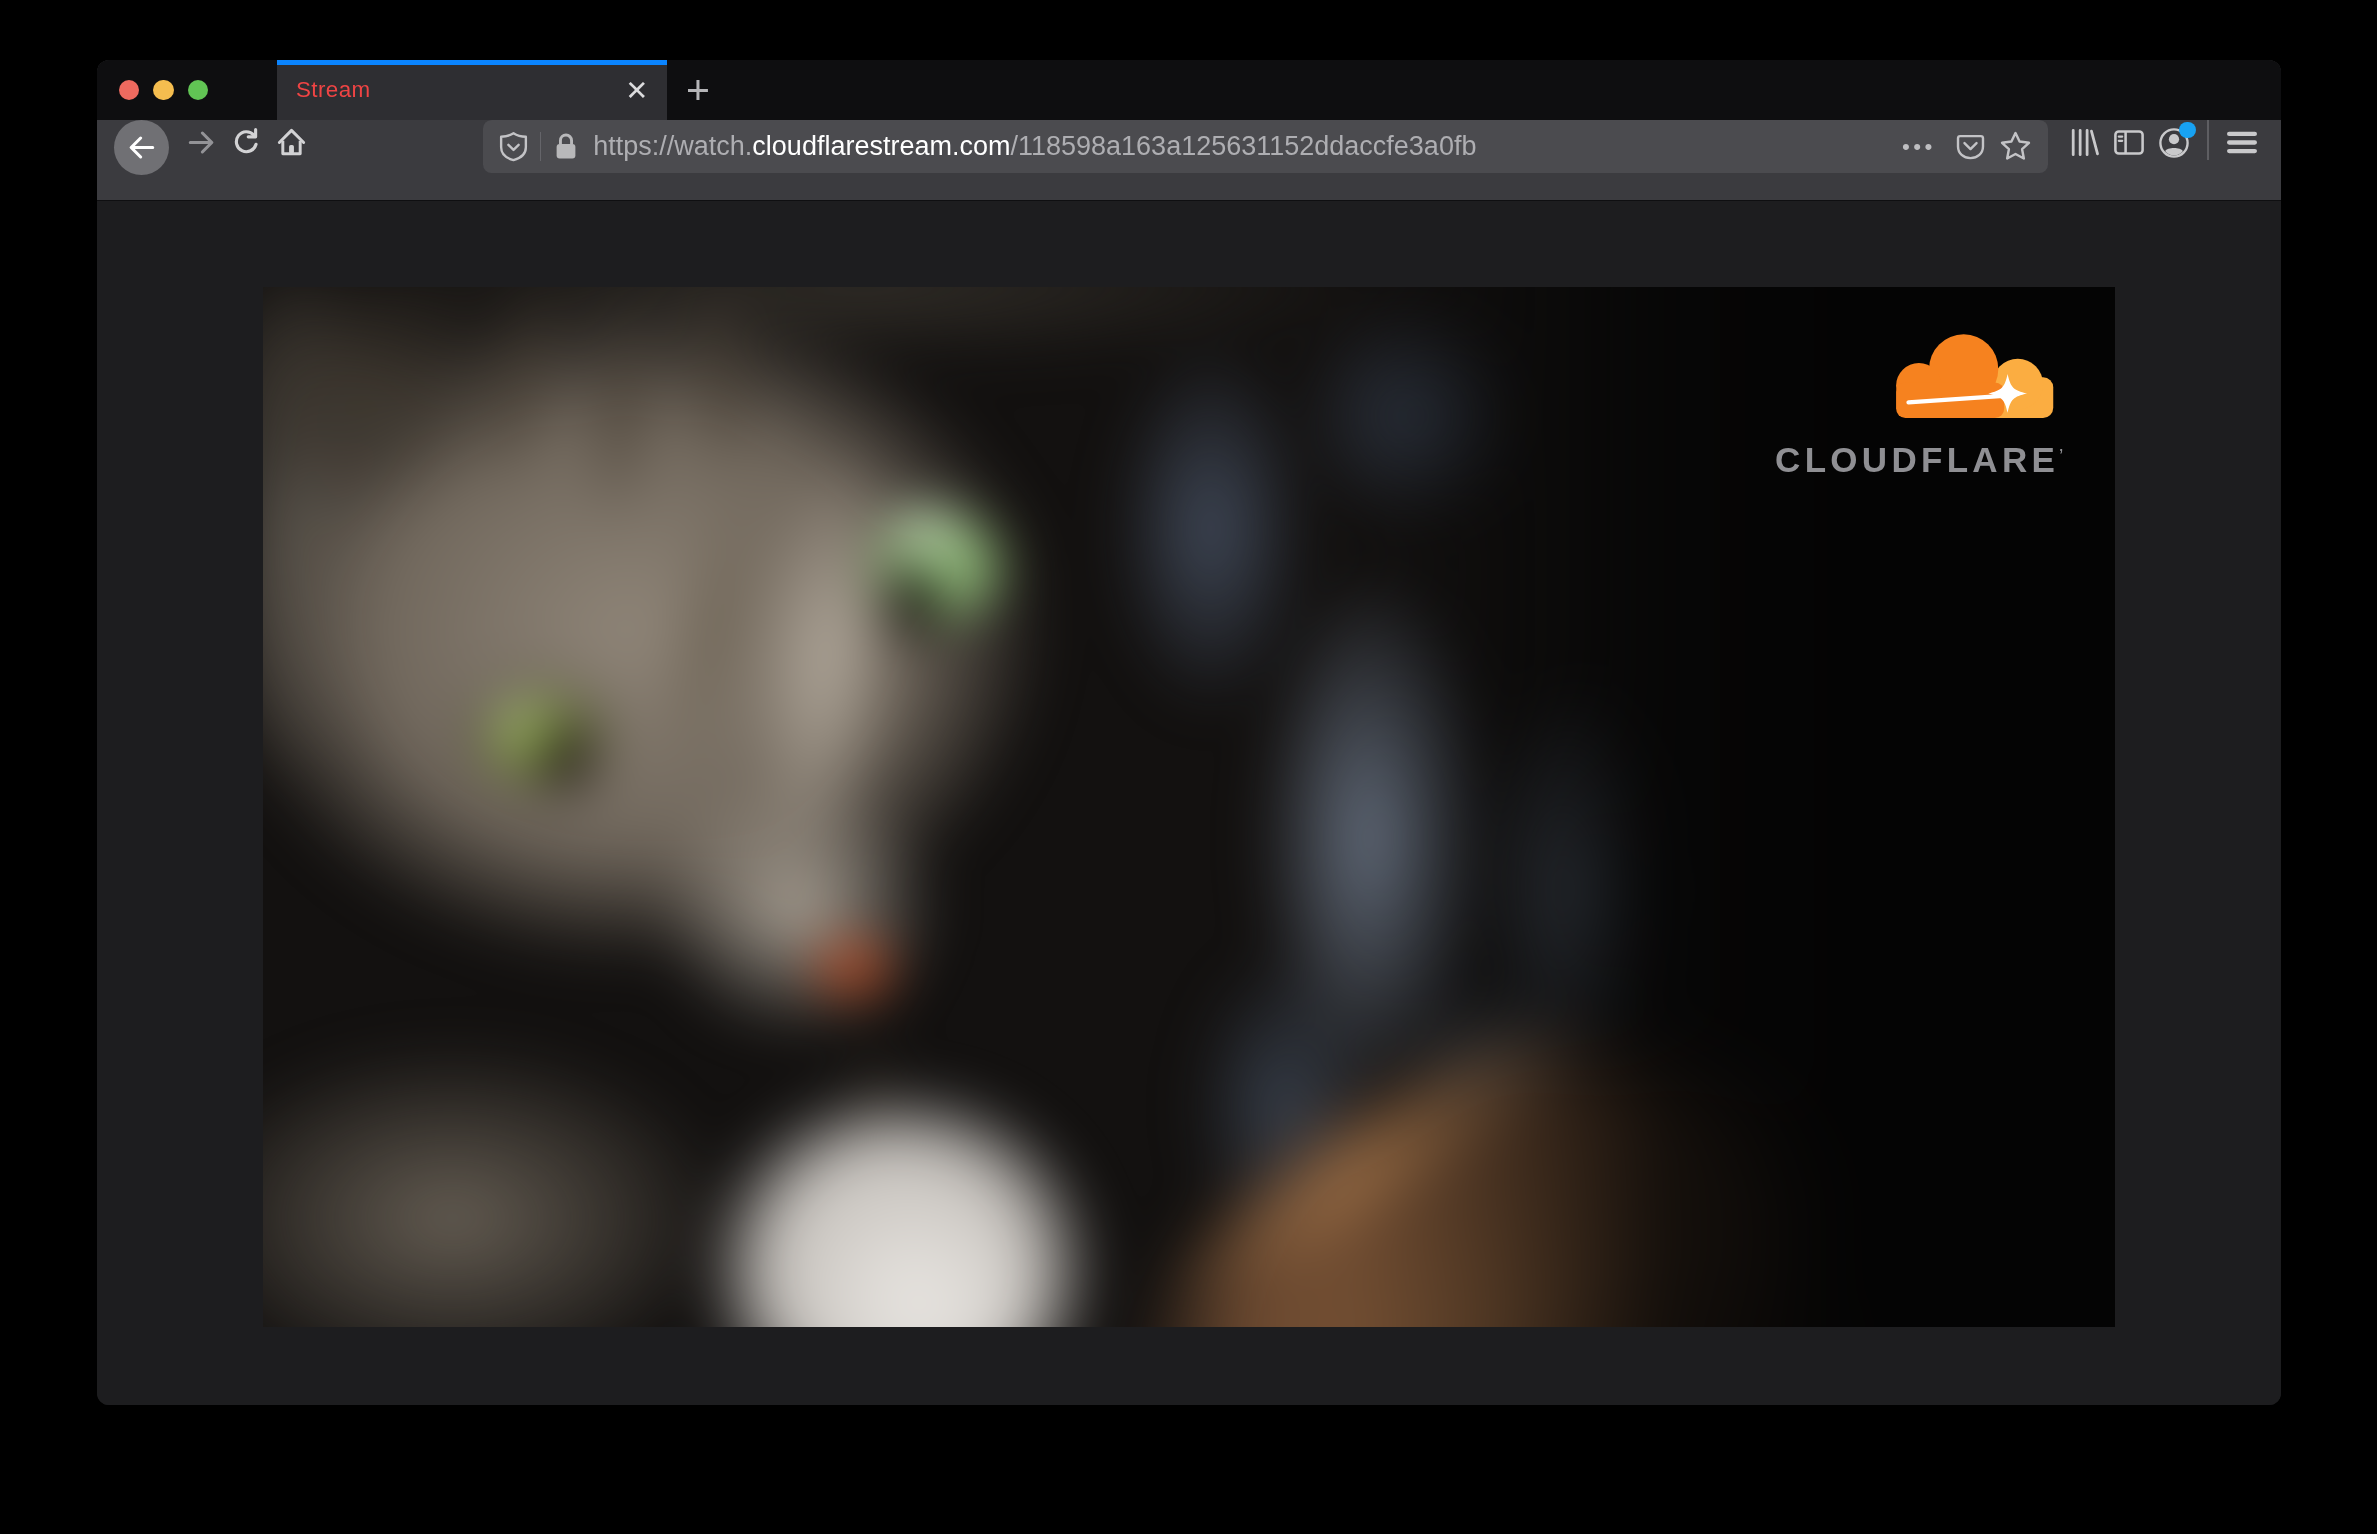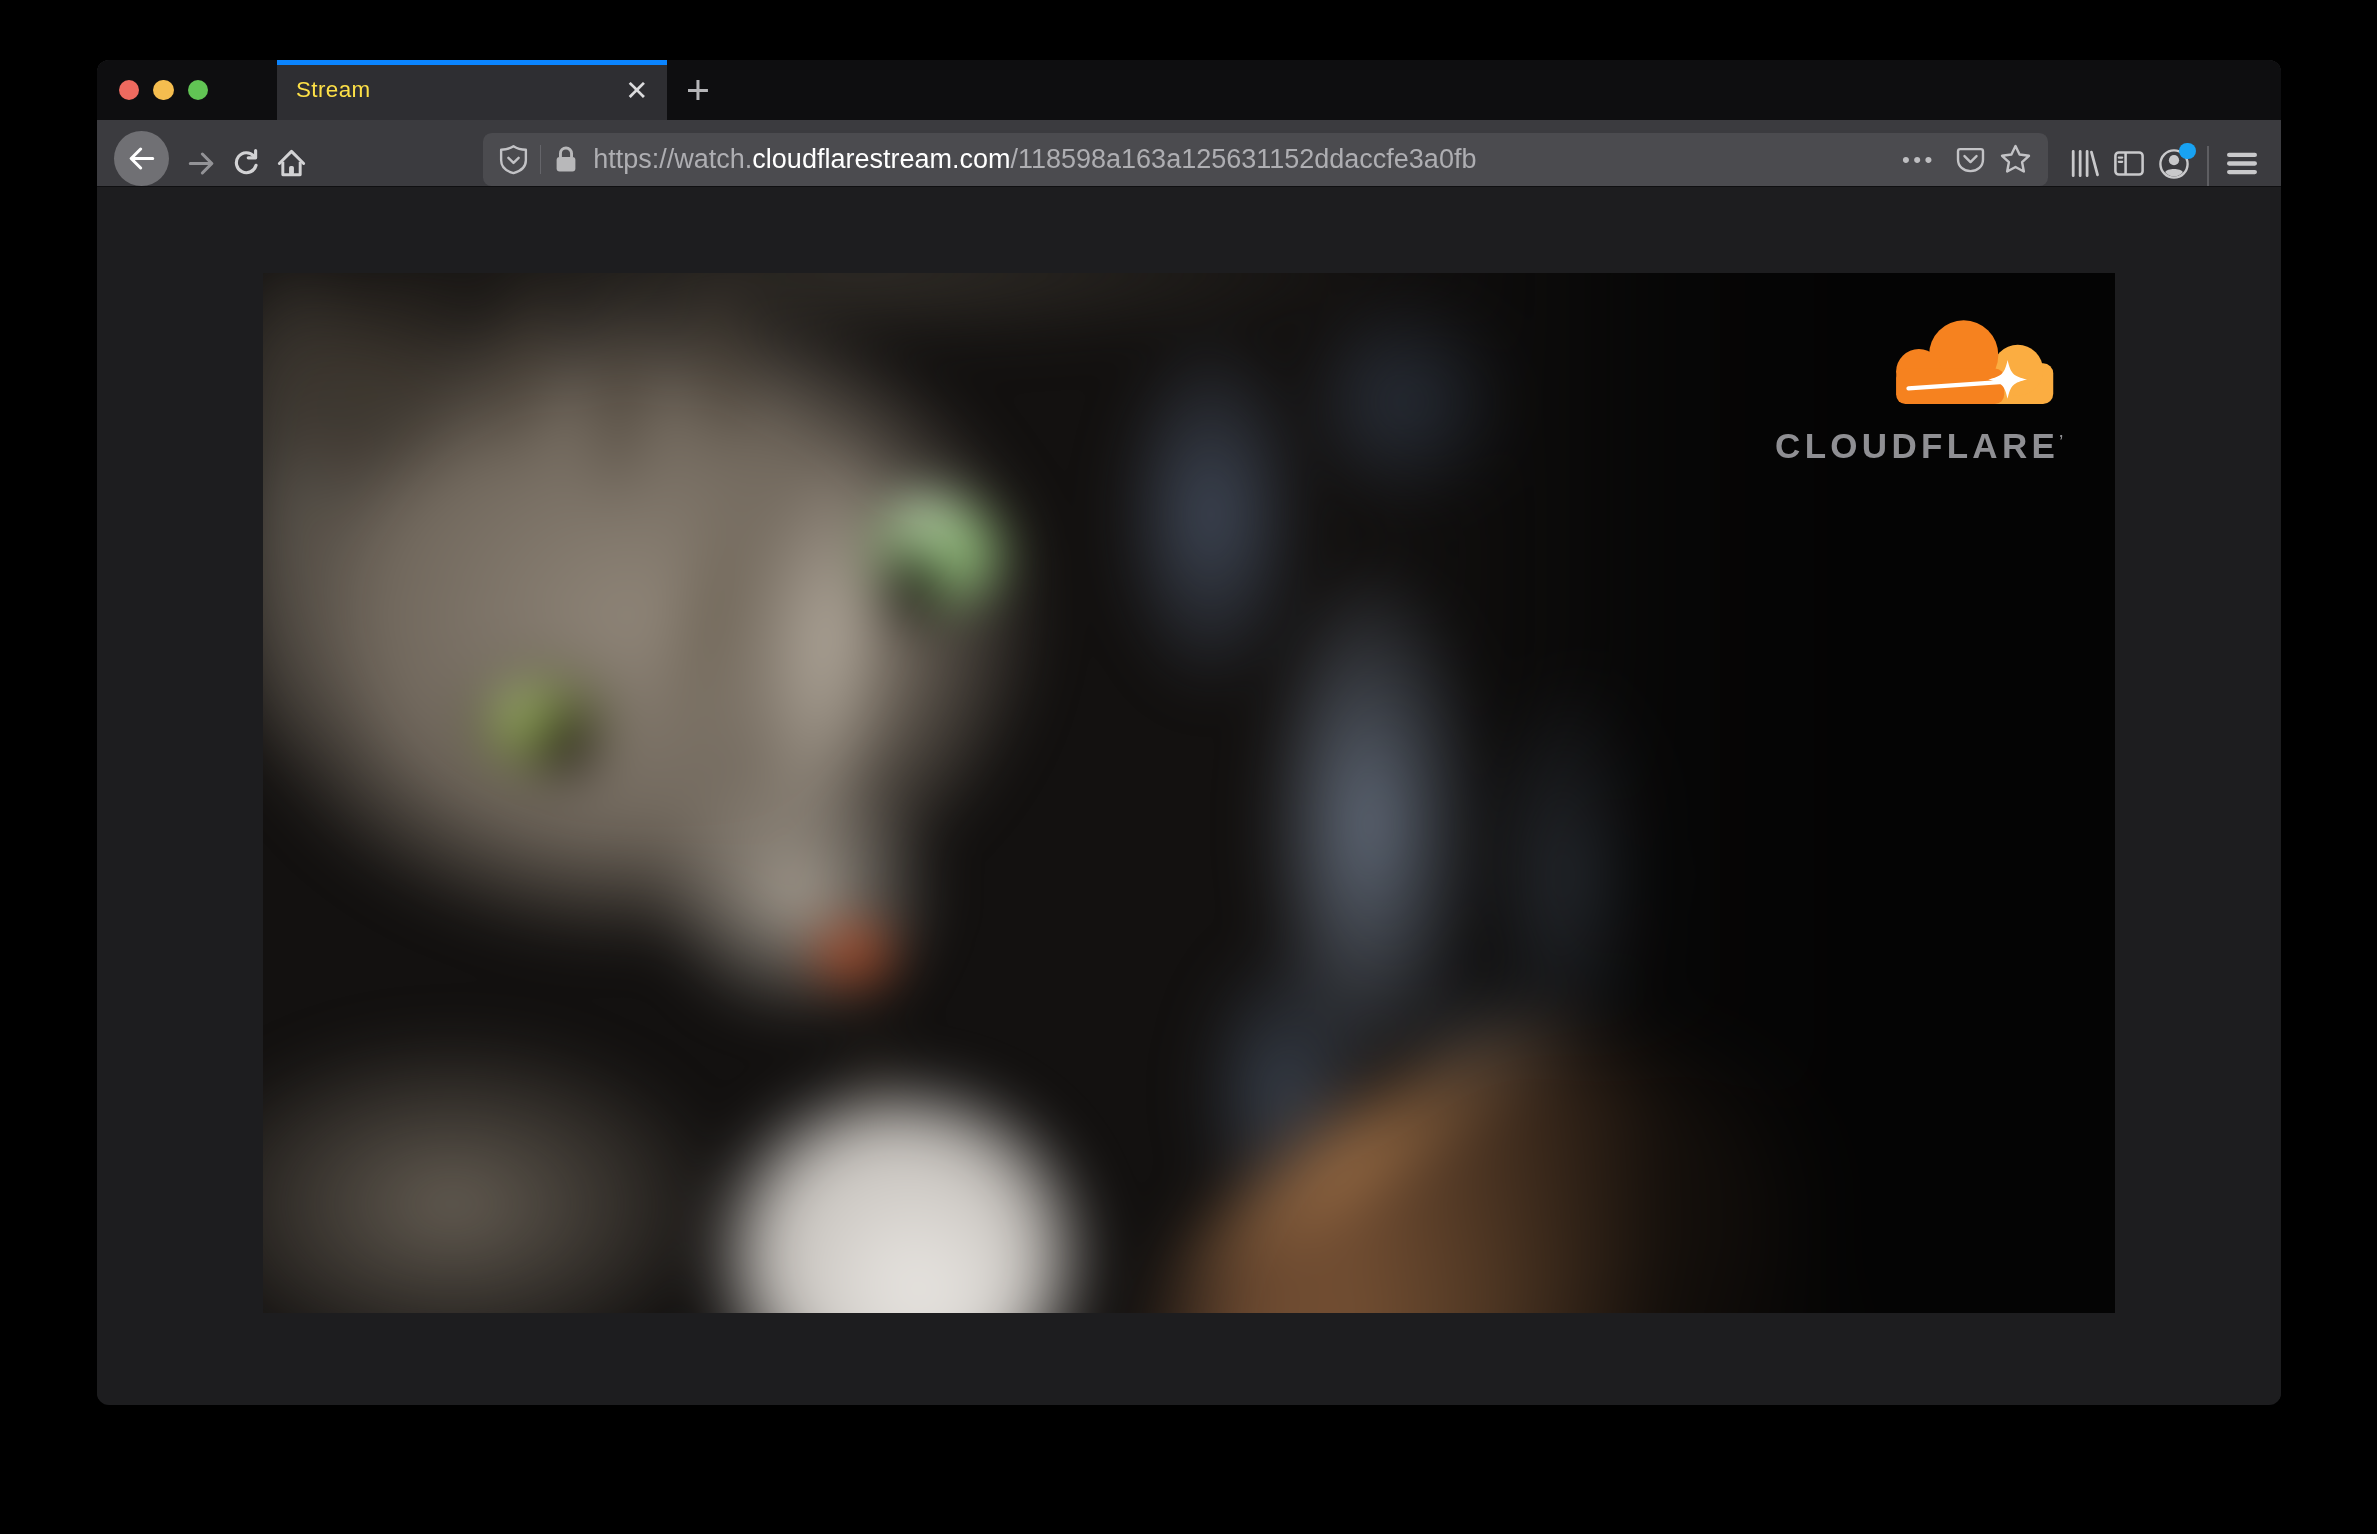--- a/index.html
+++ b/index.html
@@ -13,29 +13,29 @@
 
   
   .tabbar{height:60px;background:#0e0e10;display:flex;align-items:stretch;}
   .traffic{width:180px;display:flex;align-items:center;padding-left:21.6px;gap:13.8px;flex:none;}
   .light{width:20.7px;height:20.7px;border-radius:50%;}
   .light.red{background:#ee6a5f;}
   .light.yellow{background:#f5bd4f;}
   .light.green{background:#61c454;}
   .tab{width:390px;flex:none;position:relative;background:#2e2e32;display:flex;align-items:center;}
   .tab::before{content:"";position:absolute;top:0;left:0;right:0;height:5.2px;background:#0a84ff;}
-  .tab-title{margin-left:19px;font-size:22.4px;font-weight:500;color:#fde047;letter-spacing:0.4px;}
+  .tab-title{margin-left:19px;font-size:22.4px;font-weight:500;color:#ef4444;letter-spacing:0.4px;}
   .tab-close{margin-left:auto;margin-right:10.3px;width:40px;height:40px;display:flex;align-items:center;
     justify-content:center;font-size:27.6px;color:#dcdcde;border-radius:5.2px;}
   .newtab{width:62px;display:flex;align-items:center;justify-content:center;
     font-size:41px;font-weight:300;color:#b5b5b8;}
 
   
-  .toolbar{height:67px;background:#3b3b3f;border-bottom:1.7px solid #0f0f11;
-    display:flex;align-items:flex-end;padding:0 17px;}
+  .toolbar{height:81px;background:#3b3b3f;border-bottom:1.7px solid #0f0f11;
+    display:flex;align-items:flex-start;padding:0 17px;}
   .navbtn{display:flex;align-items:center;justify-content:center;flex:none;}
   .back{width:55px;height:55px;border-radius:50%;background:#707074;margin-right:10.3px;}
   .sq{width:45px;height:45px;border-radius:5.2px;}
   .urlbar{flex:1;height:53px;margin-left:169px;margin-right:13.8px;background:#4b4b4f;border-radius:8.6px;
     display:flex;align-items:center;padding:0 15.5px;min-width:0;}
   .ub-sep{width:1.7px;height:29px;background:#65656a;margin:0 12px;flex:none;}
   .url{margin-left:13.8px;font-size:27px;white-space:nowrap;overflow:hidden;flex:1;min-width:0;}
   .url .proto,.url .path{color:#aeaeb2;}
   .url .domain{color:#ffffff;font-weight:500;}
   .dots{font-size:22.4px;color:#bebec1;letter-spacing:3.4px;flex:none;margin:0 5.2px;}

